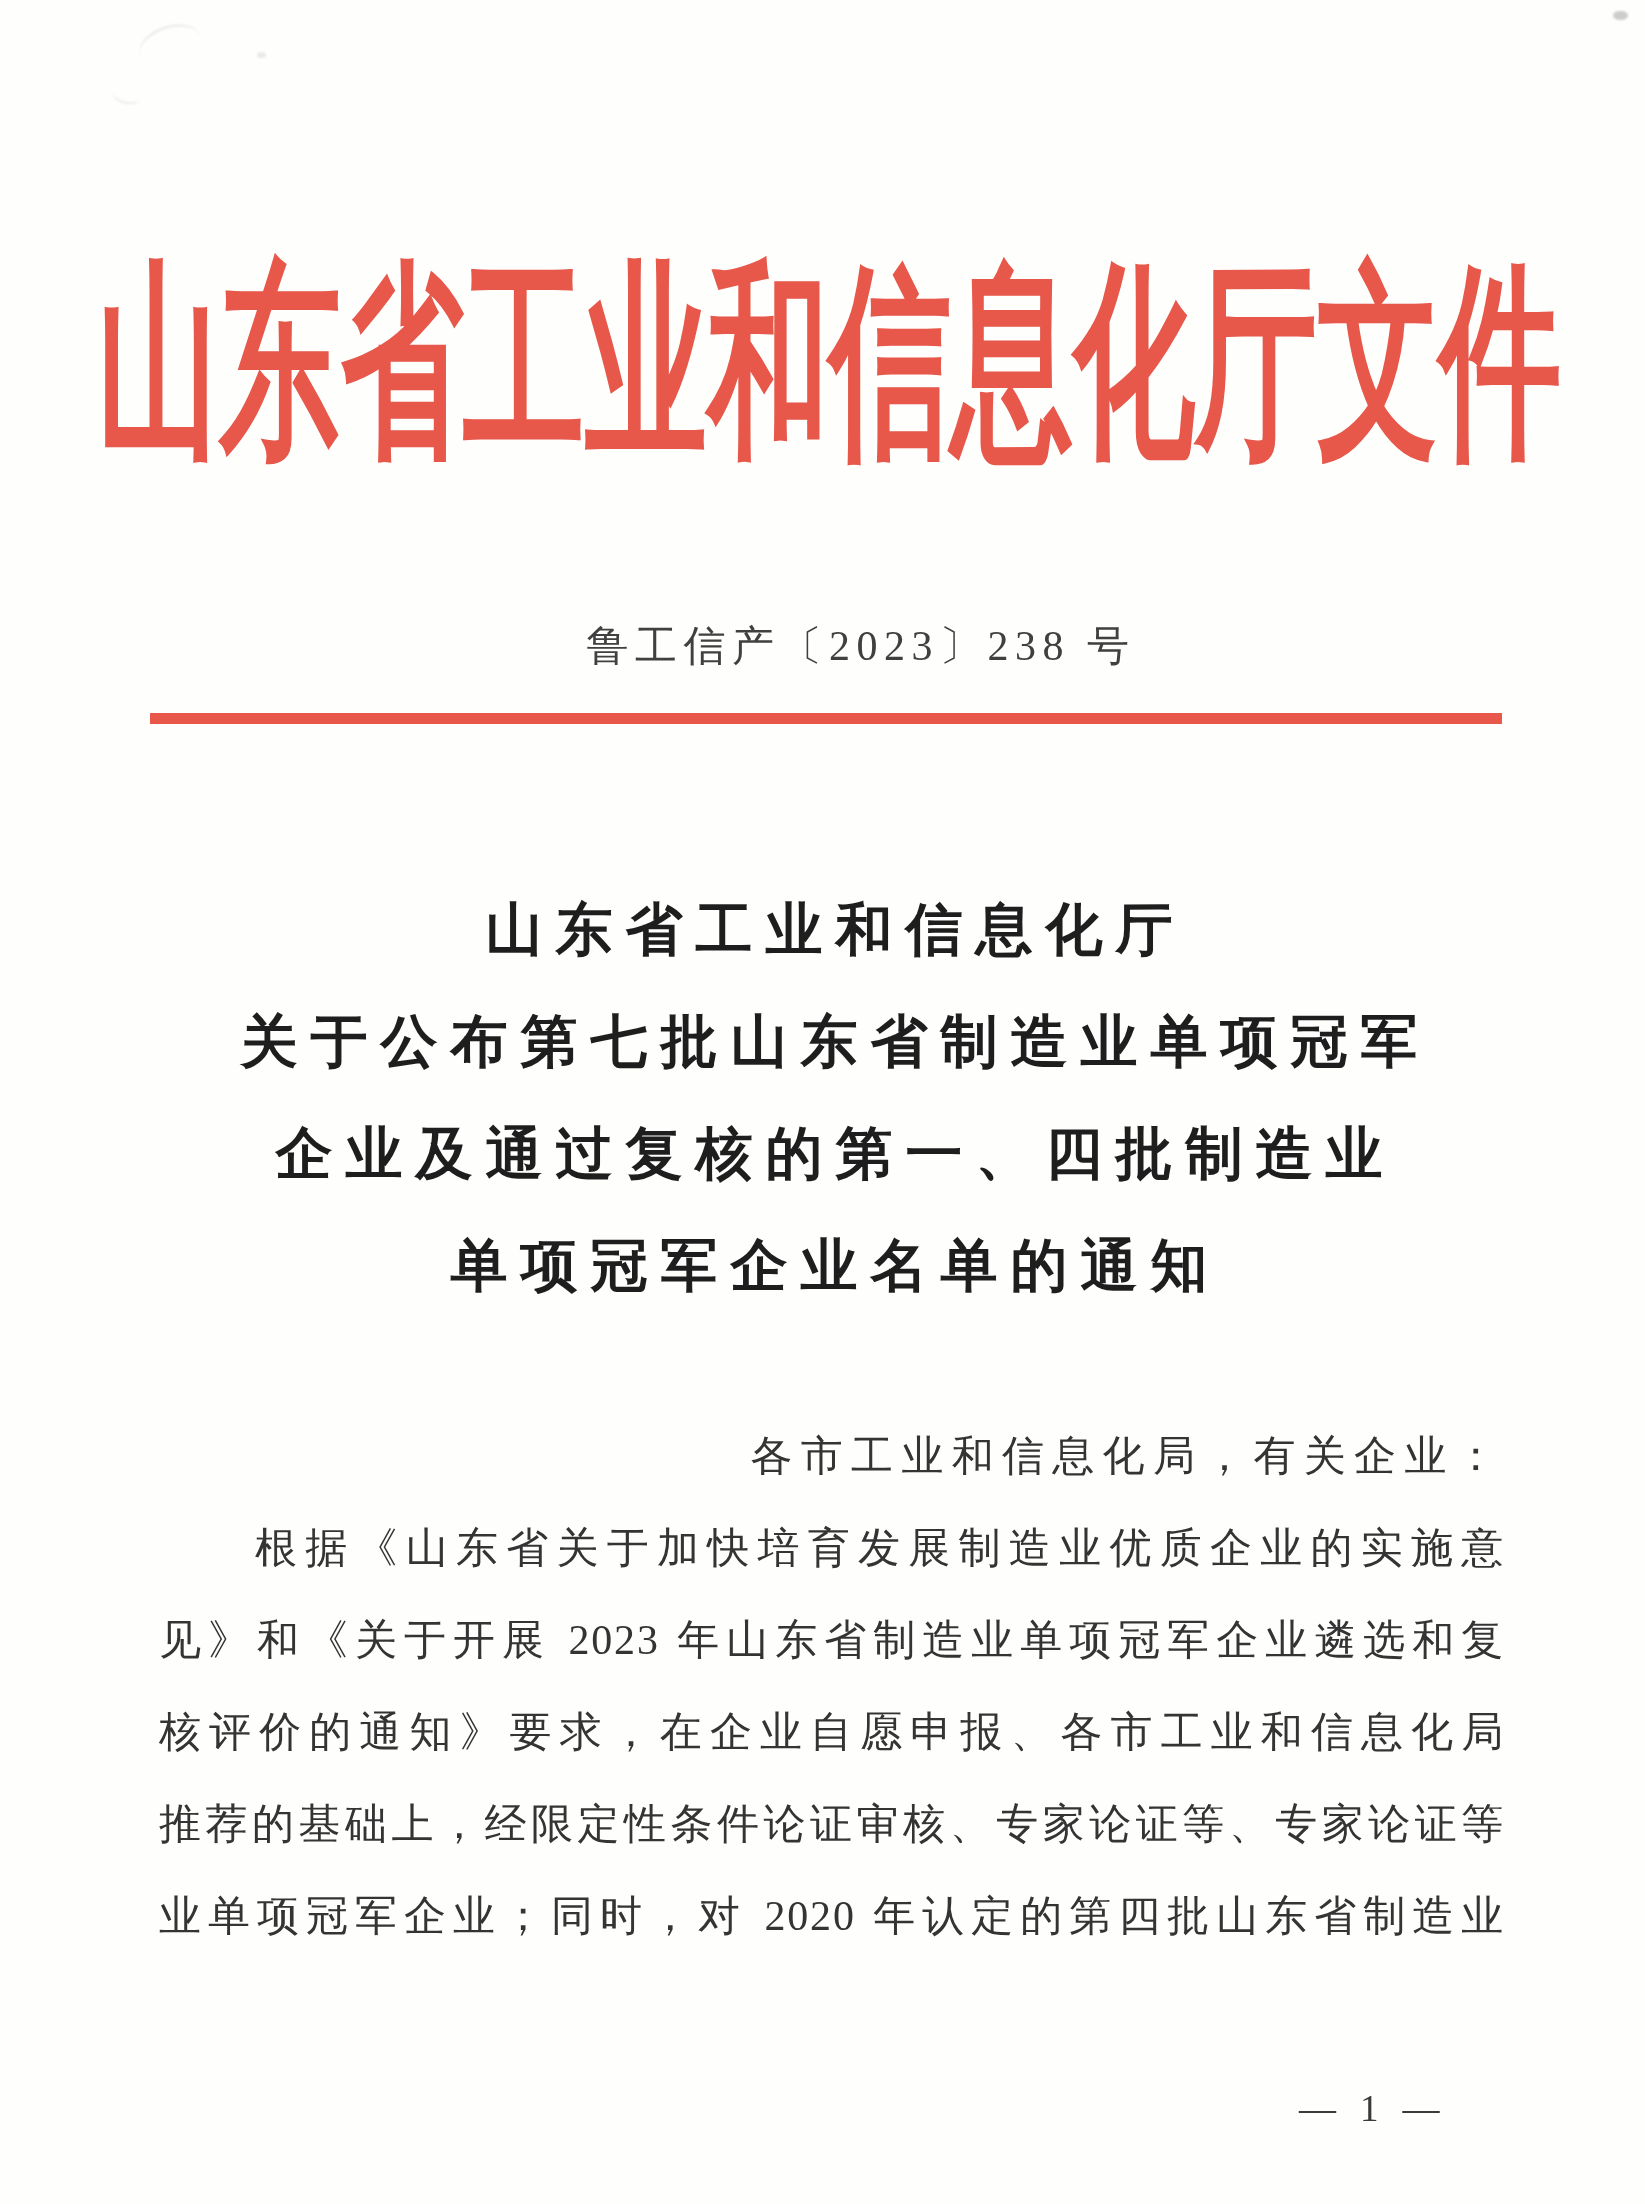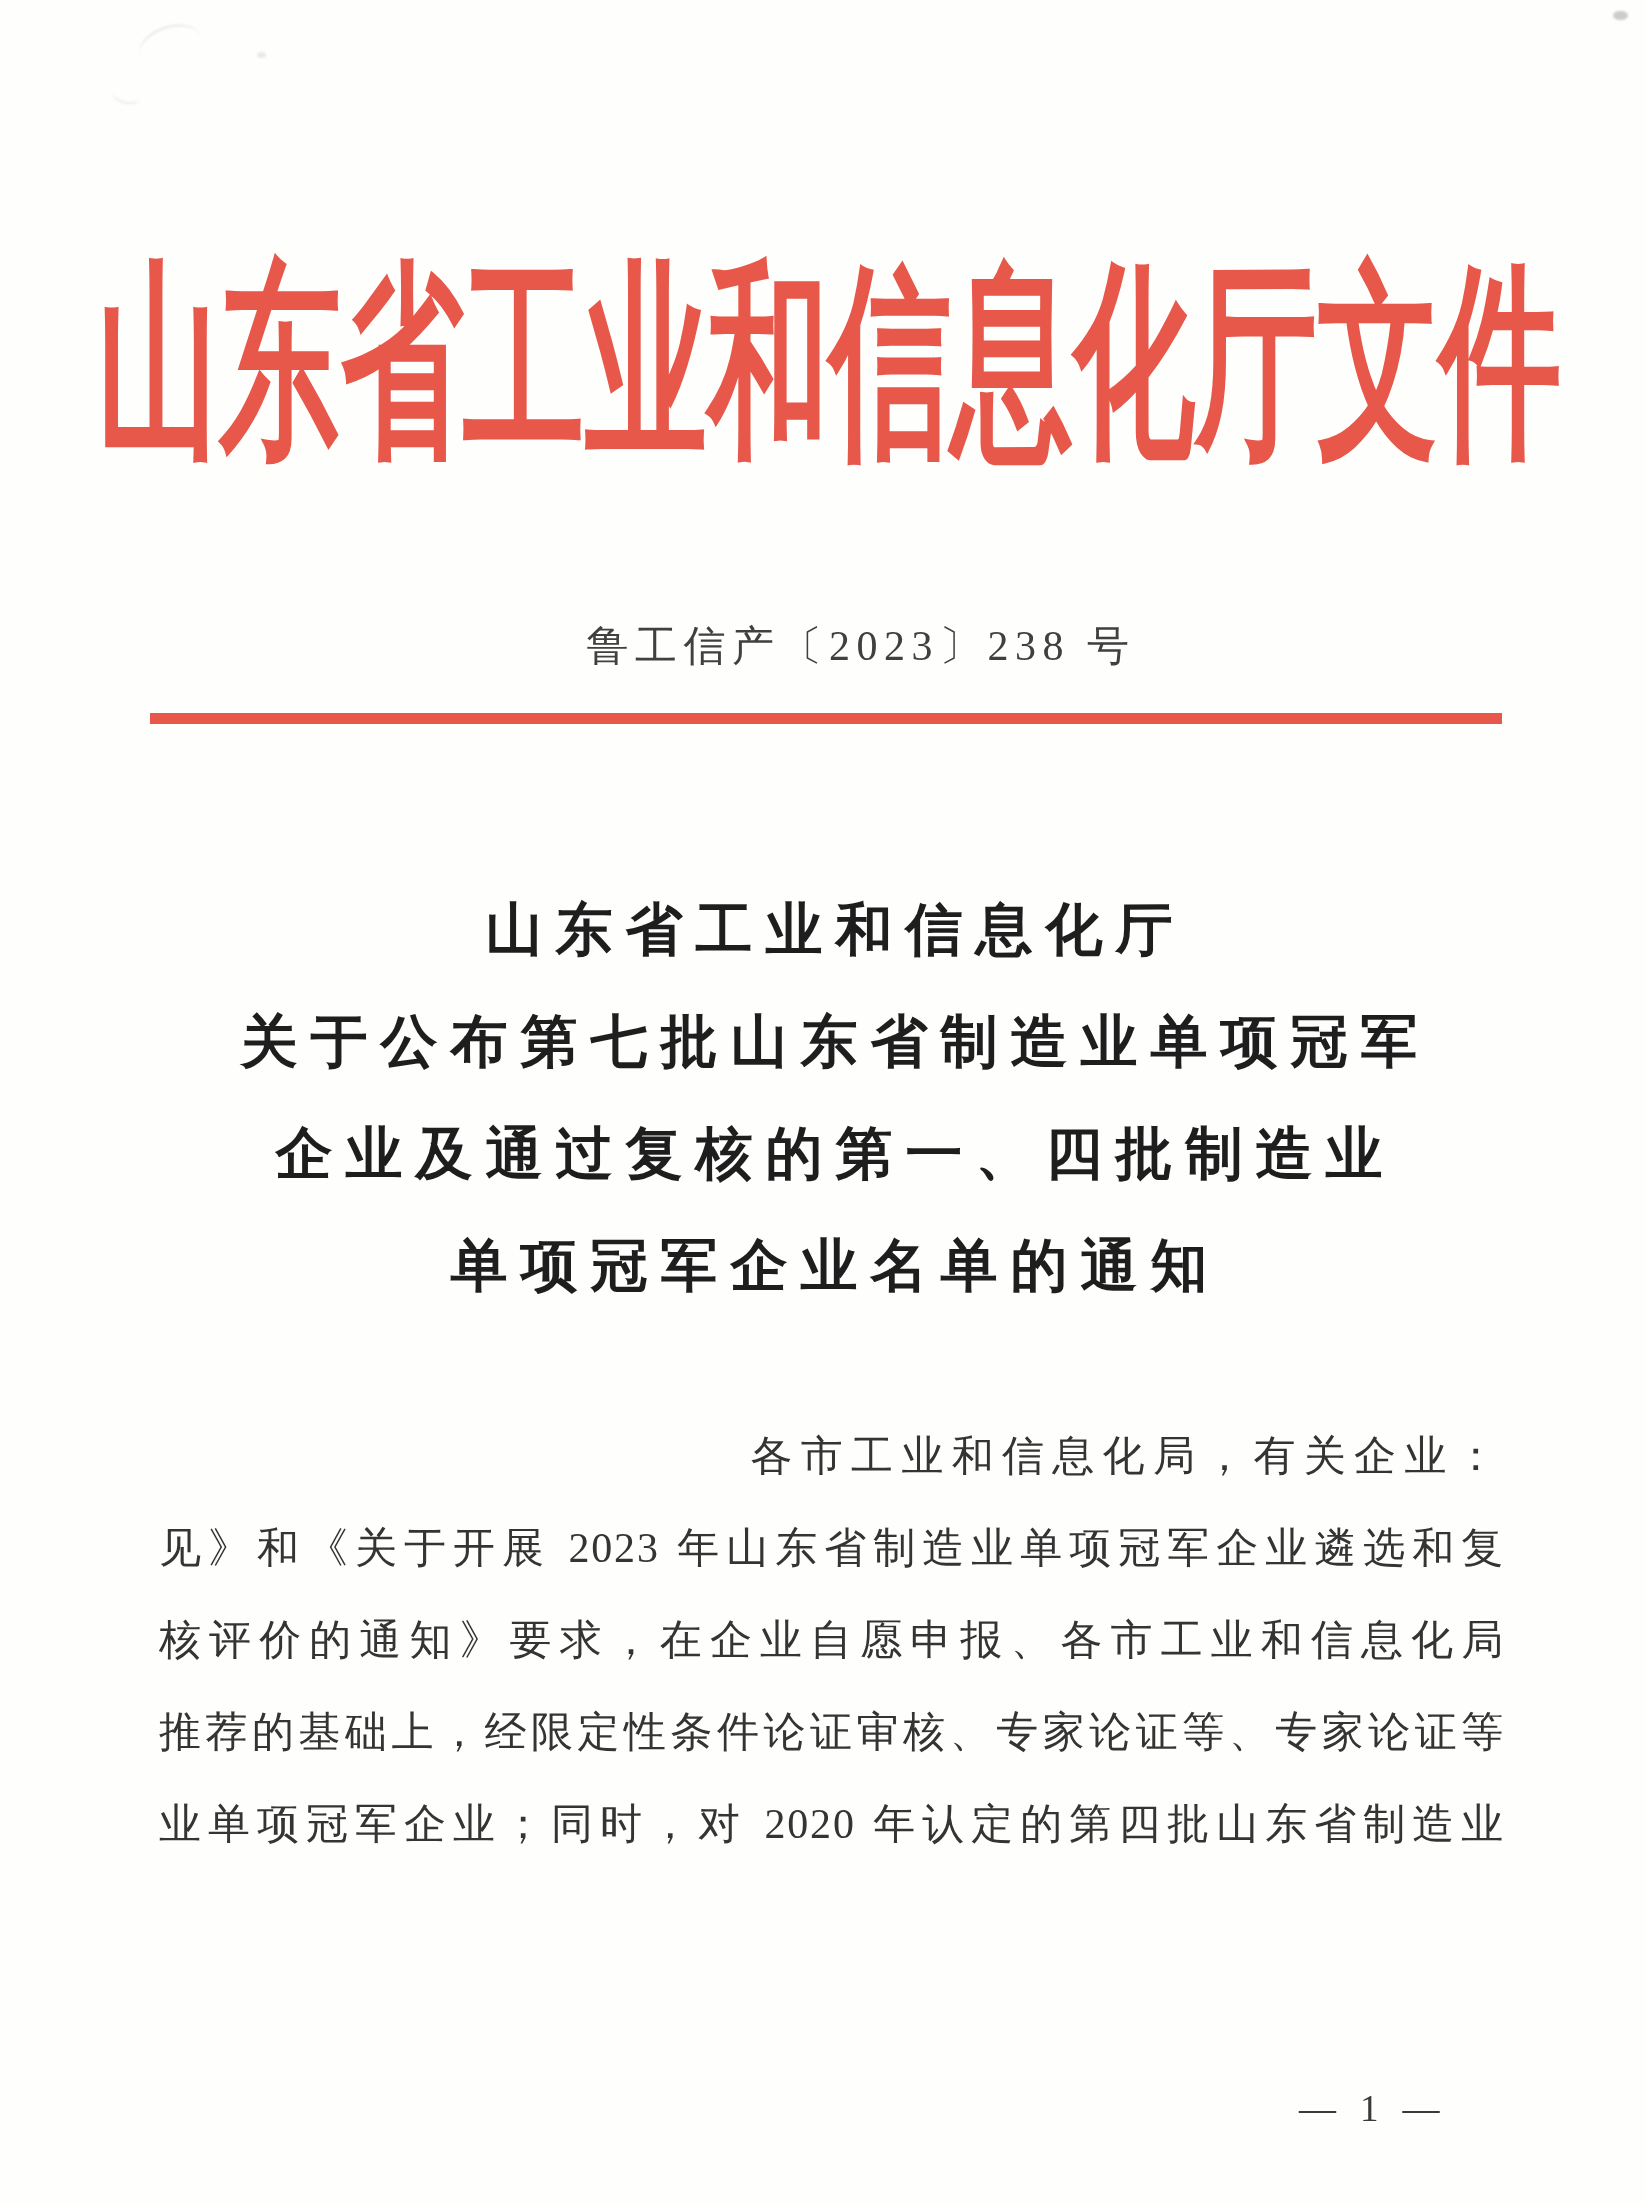--- a/index.html
+++ b/index.html
@@ -131,20 +131,21 @@
 
   <div class="title-block">
     <div class="title-line">山东省工业和信息化厅</div>
     <div class="title-line">关于公布第七批山东省制造业单项冠军</div>
     <div class="title-line">企业及通过复核的第一、四批制造业</div>
     <div class="title-line">单项冠军企业名单的通知</div>
   </div>
 
   <div class="body-block">
     <div class="salutation">各市工业和信息化局，有关企业：</div>
+    <div class="body-line indent">根据《山东省关于加快培育发展制造业优质企业的实施意</div>
     <div class="body-line">见》和《关于开展 2023 年山东省制造业单项冠军企业遴选和复</div>
     <div class="body-line">核评价的通知》要求，在企业自愿申报、各市工业和信息化局</div>
     <div class="body-line">推荐的基础上，经限定性条件论证审核、专家论证等、专家论证等</div>
     <div class="body-line">业单项冠军企业；同时，对 2020 年认定的第四批山东省制造业</div>
   </div>
 
   <div class="page-number">— 1 —</div>
 
 </div>
 

